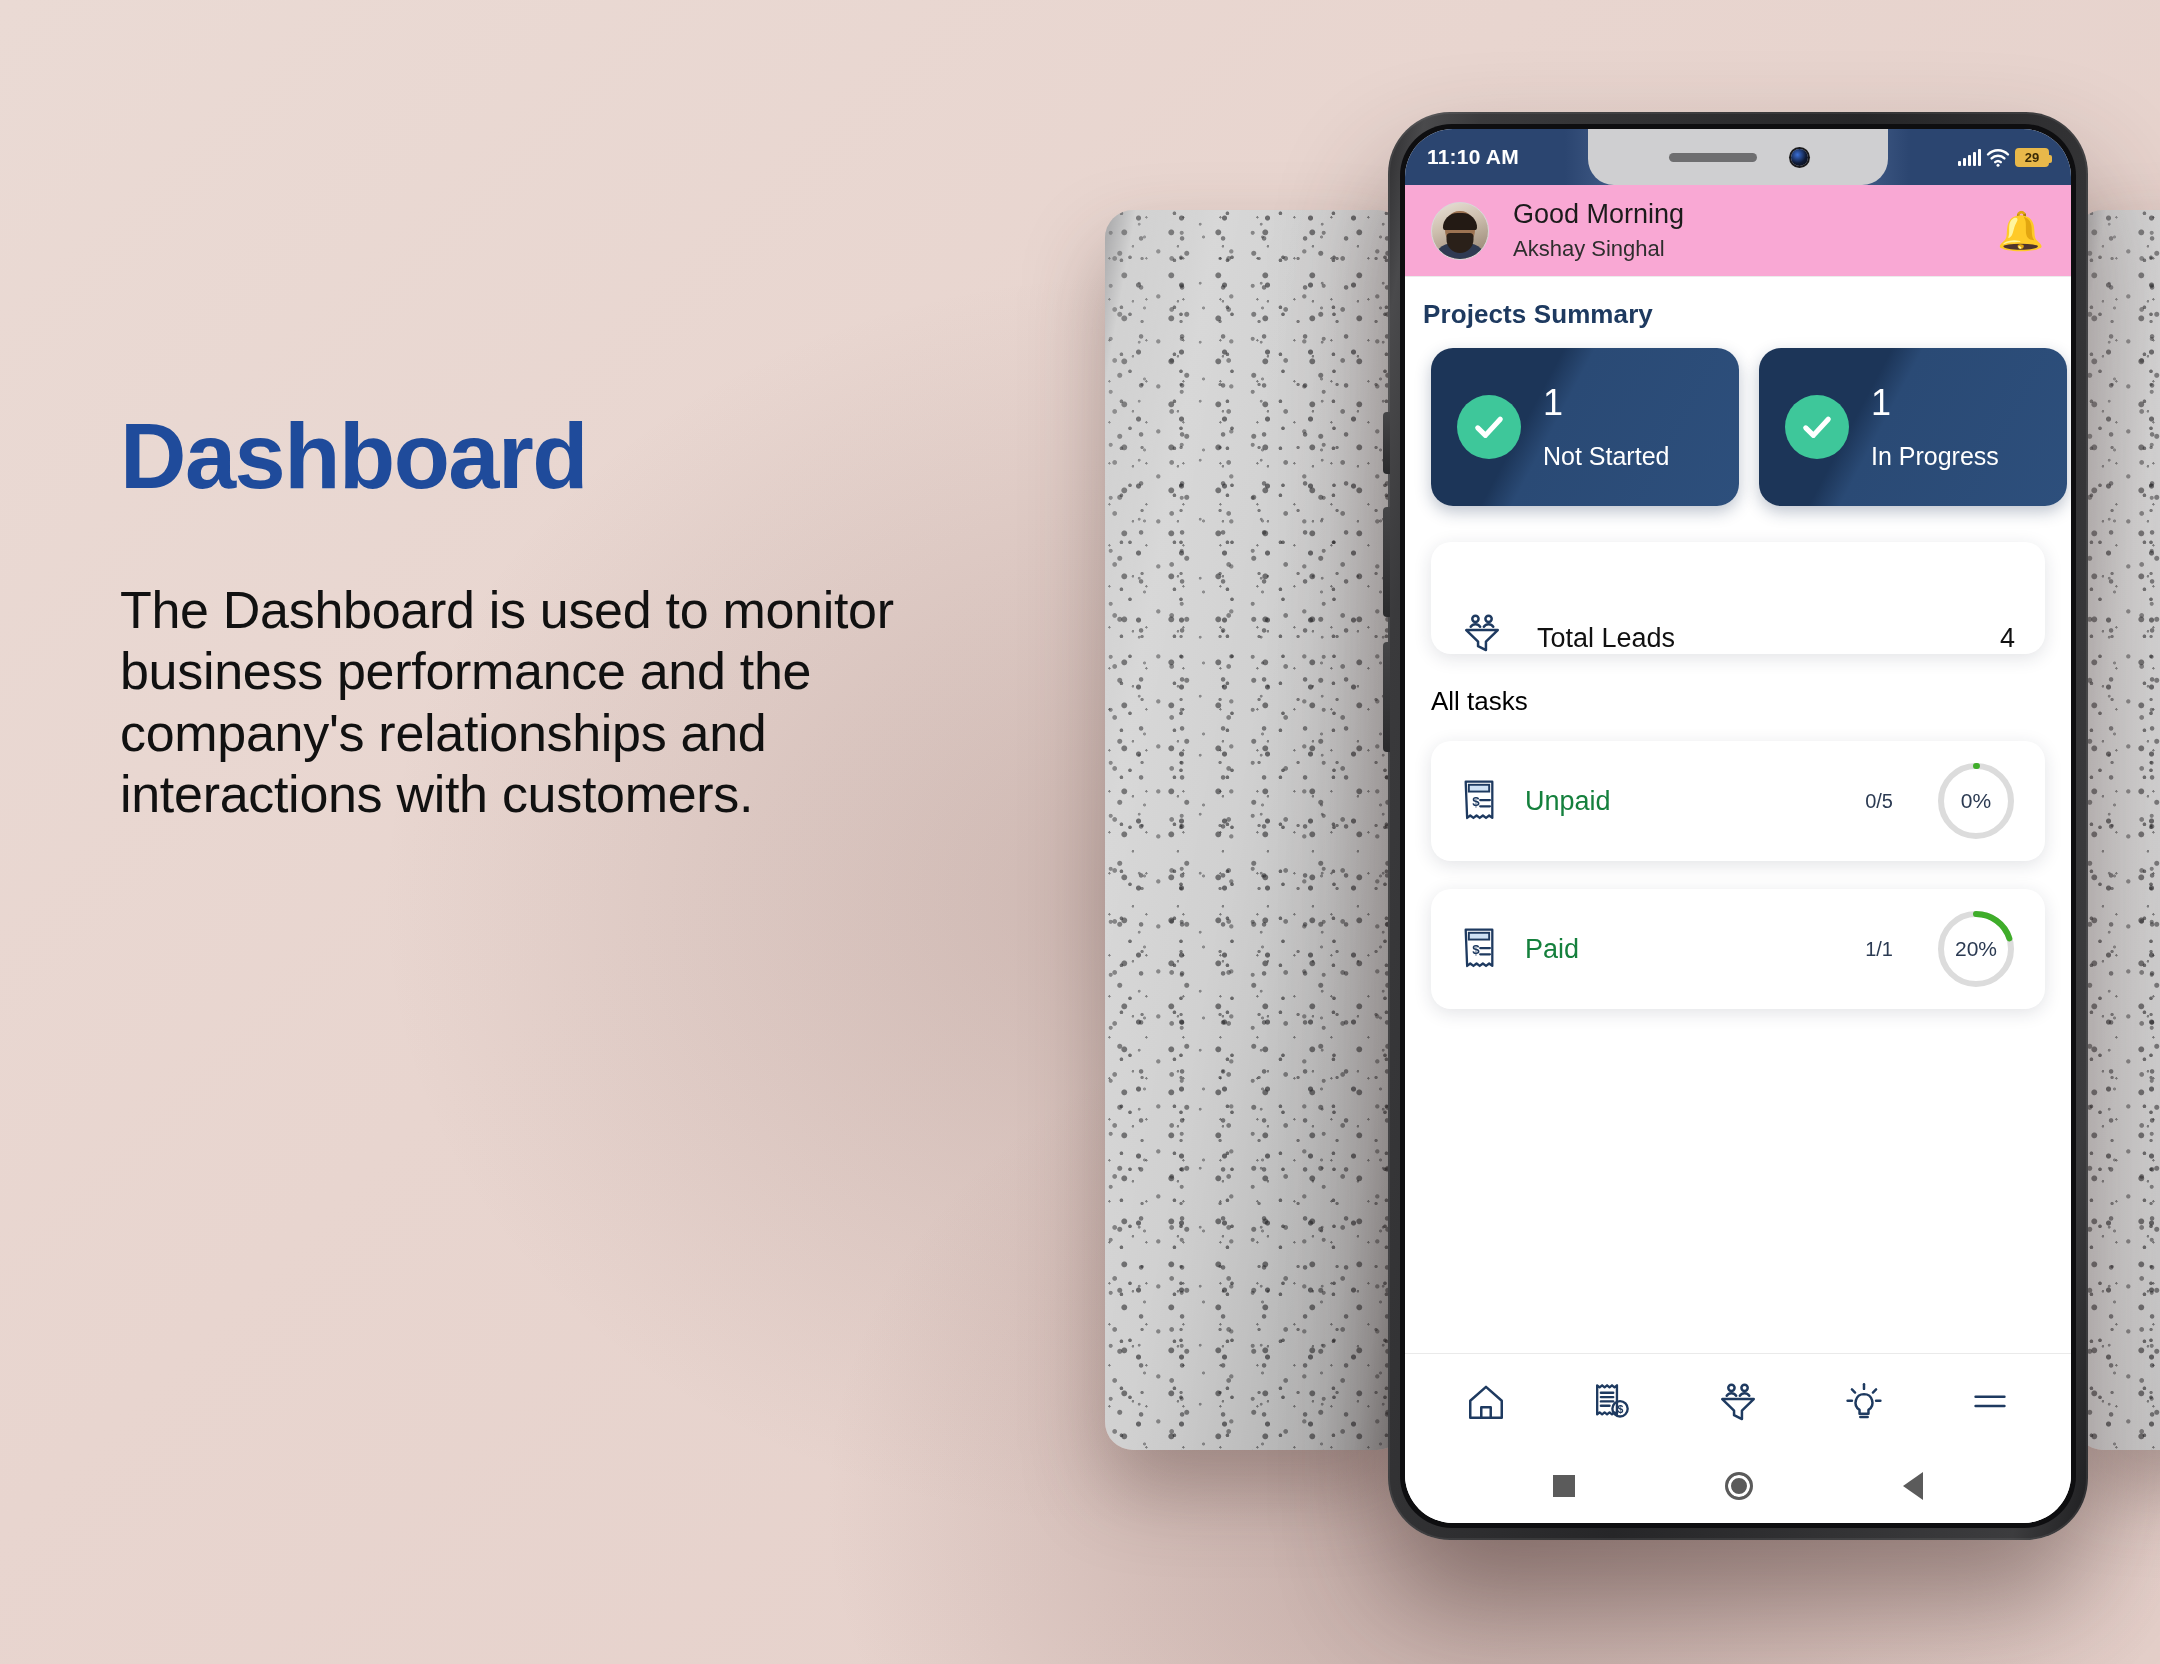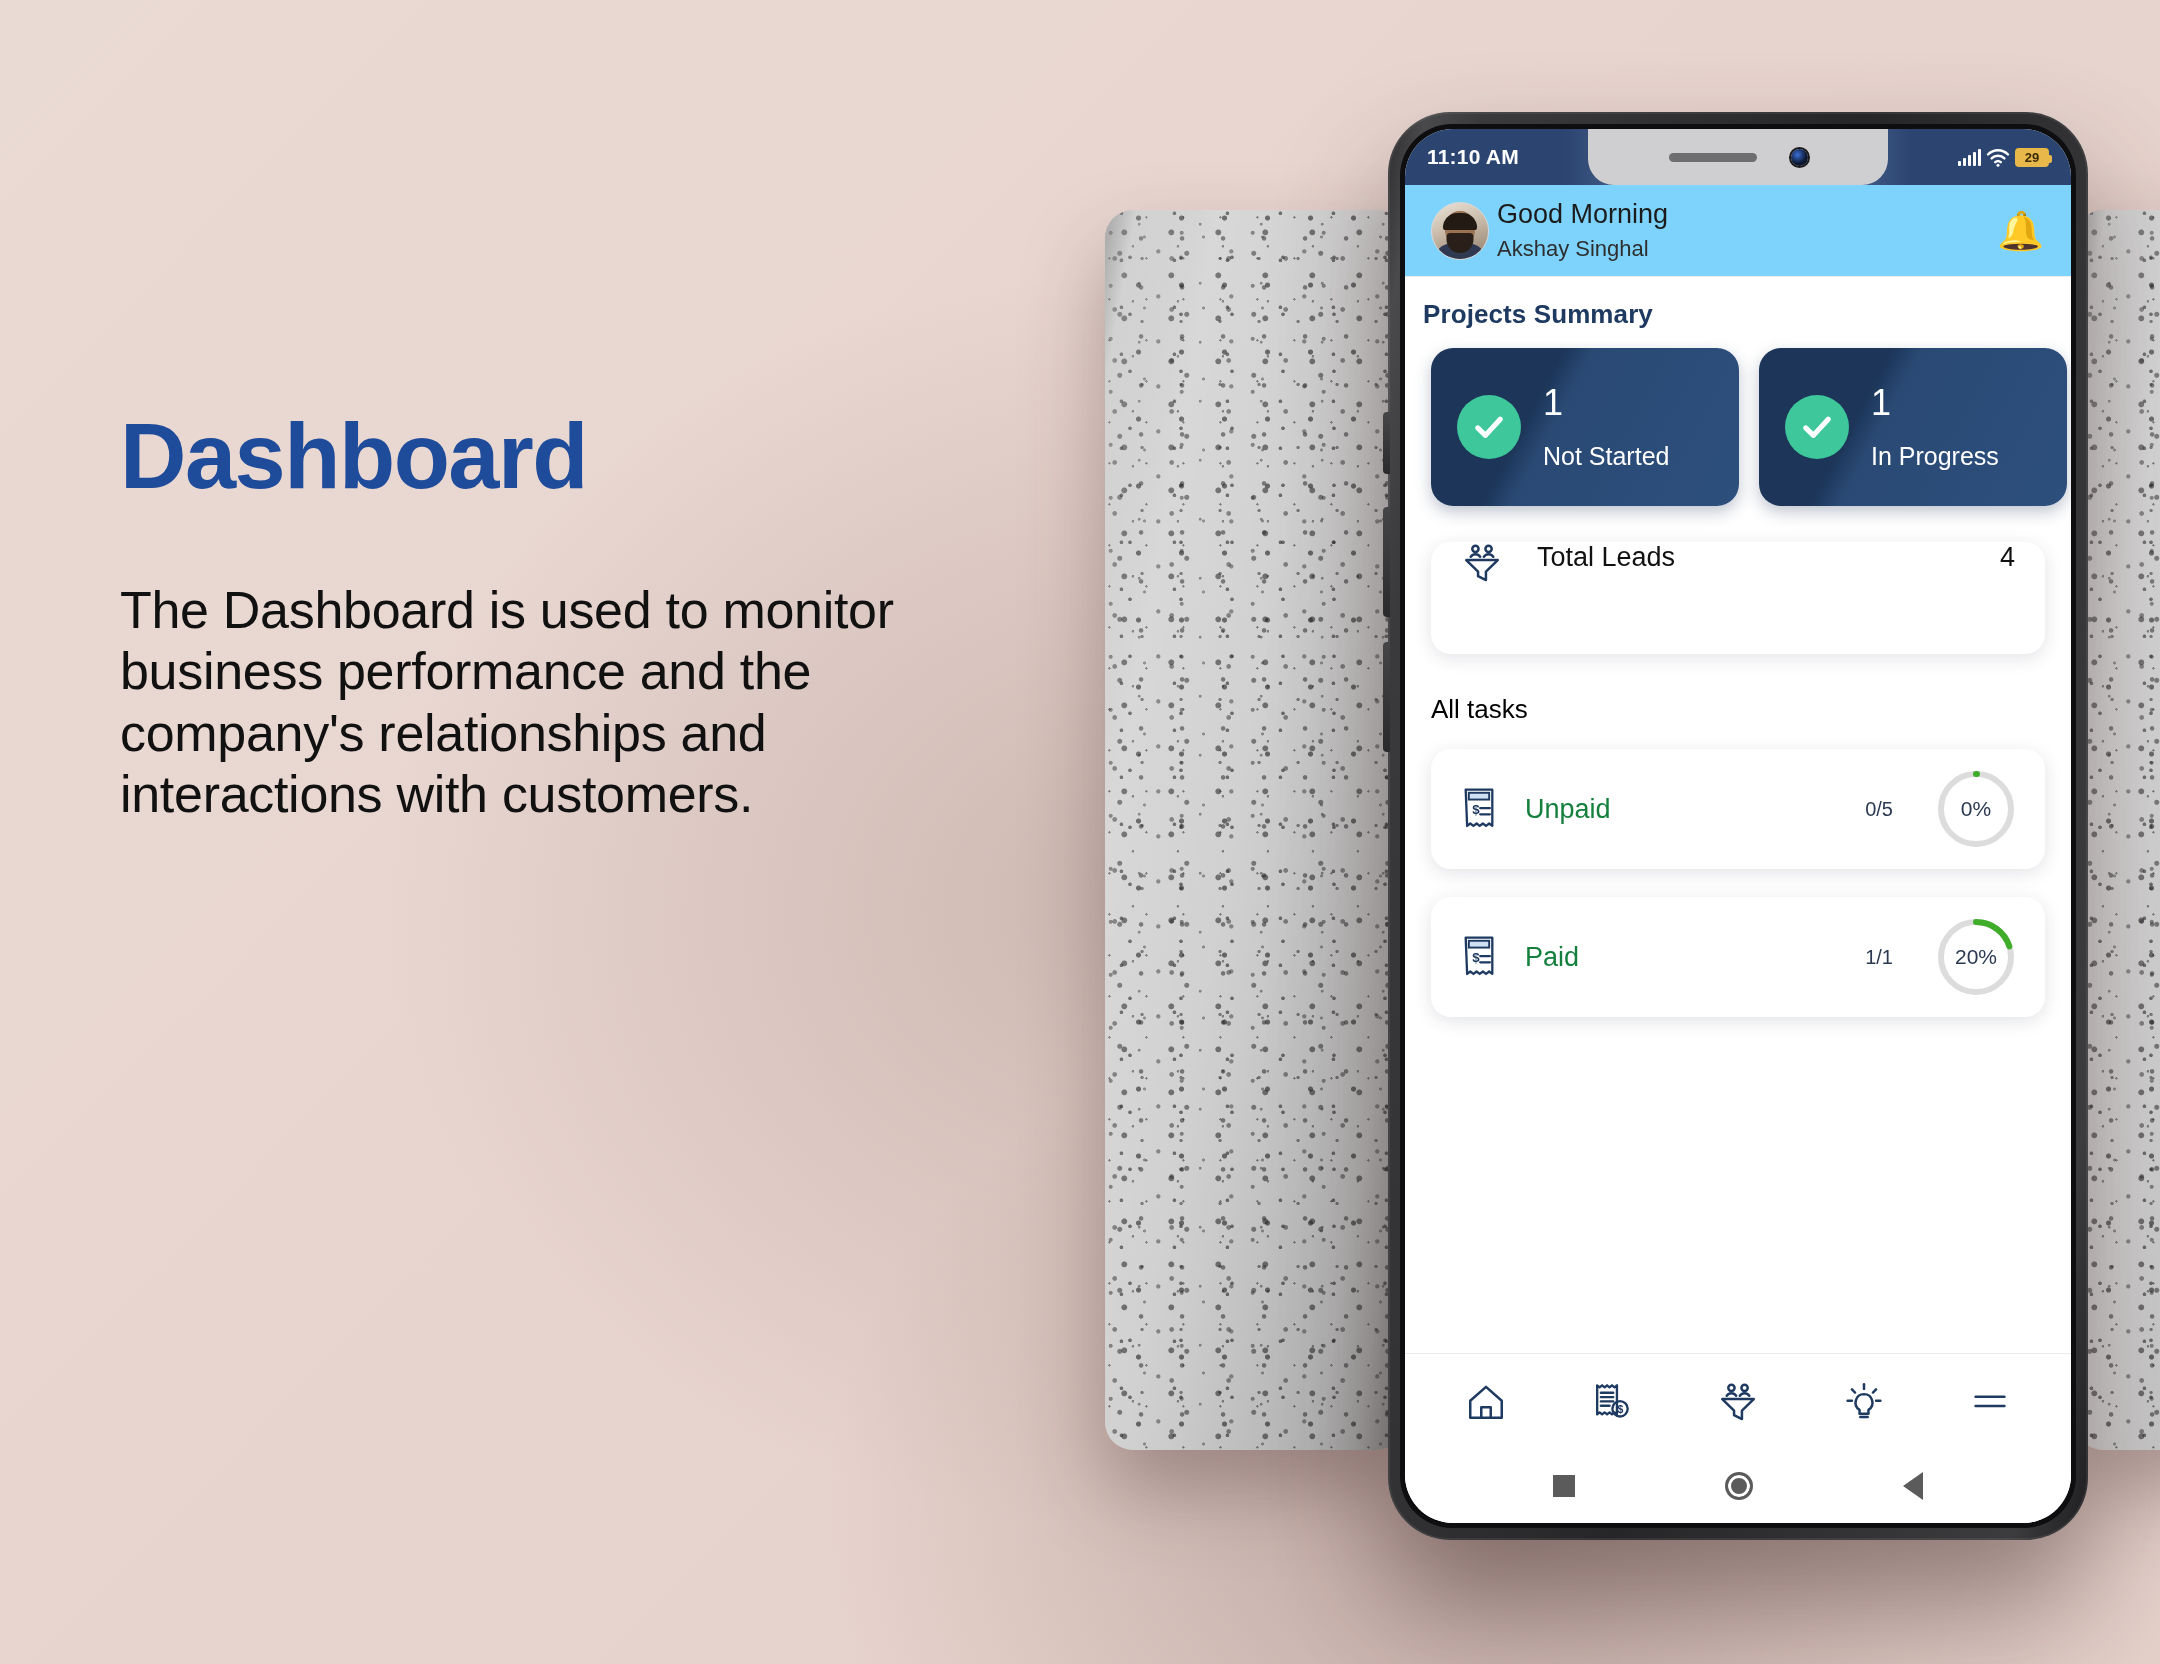--- a/index.html
+++ b/index.html
@@ -204,23 +204,23 @@
     width: 3px; height: 8px; background: #e8b84a; border-radius: 0 2px 2px 0;
   }
 
   
   .app-header {
     flex: 0 0 auto;
     height: 92px;
     display: flex;
     align-items: center;
     padding: 0 26px;
-    background: #7dd3fc;
+    background: #f9a8d4;
     border-bottom: 1px solid #ececec;
-    gap: 8px;
+    gap: 24px;
   }
   .avatar {
     width: 58px; height: 58px;
     border-radius: 50%;
     flex: 0 0 auto;
     overflow: hidden;
     background: linear-gradient(160deg, #e9e2d8 0%, #cdbfae 40%, #8f7d6a 100%);
     position: relative;
     border: 1px solid #d8d8d8;
   }
@@ -291,27 +291,27 @@
     background: #3ec79a;
     flex: 0 0 auto;
     display: flex; align-items: center; justify-content: center;
   }
   .check-circle svg { width: 36px; height: 36px; display: block; }
   .sc-text { color: #ffffff; }
   .sc-count { font-size: 36px; font-weight: 400; line-height: 1.1; }
   .sc-label { font-size: 25px; font-weight: 400; margin-top: 20px; white-space: nowrap; }
 
   .leads-card {
-    margin: 0 26px 40px 26px;
+    margin: 0 26px 32px 26px;
     height: 112px;
     background: #ffffff;
     border-radius: 20px;
     box-shadow: 0 4px 18px rgba(30,40,60,0.13);
     display: flex;
-    align-items: flex-start;
+    align-items: flex-end;
     padding: 0 30px;
     gap: 34px;
   }
   .leads-label { flex: 1 1 auto; font-size: 27px; color: #111; }
   .leads-value { font-size: 27px; color: #111; }
 
   .tasks-title {
     font-size: 26px;
     font-weight: 500;
     color: #000000;

